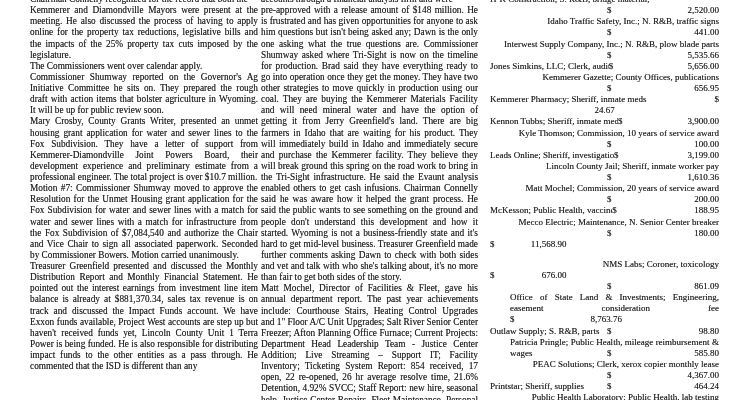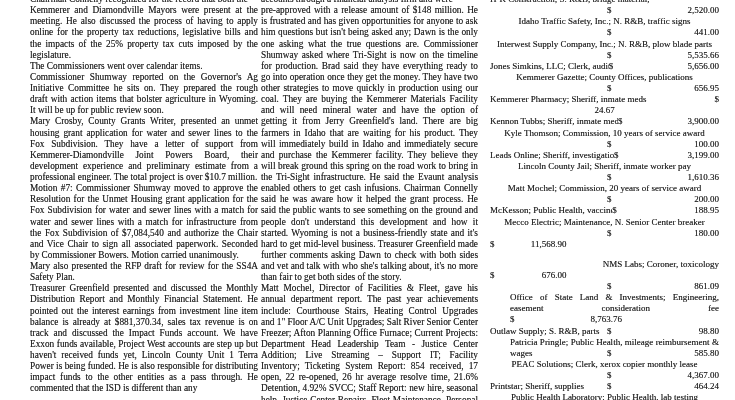--- a/index.html
+++ b/index.html
@@ -11,21 +11,21 @@
     text-shadow:0 0 0.35px rgba(45,45,45,.65);
   }
   .col{position:absolute;top:-6px;}
   #col1{left:30px;width:228px;font-size:9.3px;line-height:11.12px;}
   #col2{left:261px;width:217px;font-size:9.3px;line-height:11.12px;}
   #col3{left:490px;width:229px;font-size:9px;line-height:11.12px;}
   .clipline{white-space:nowrap;overflow:hidden;}
   p.para{margin:0;text-align:justify;}
   
   .entry{margin:0;}
-  .entry .desc{text-align:center;}
+  .entry .desc{text-align:right;}
   .entry.inline{display:flex;}
   .entry.inline .desc{flex:0 1 auto;min-width:0;white-space:nowrap;overflow:hidden;}
   .grp{display:inline-flex;justify-content:space-between;width:112px;max-width:112px;min-width:72px;flex:0 1 auto;margin-left:auto;}
   .amtrow{display:flex;justify-content:flex-end;}
   .entry.tail{text-align:justify;text-align-last:justify;margin-left:20px;}
   .entry.tail .grp{display:inline-flex;vertical-align:baseline;}
   .dline{display:flex;}
   .dline .desc{flex:0 1 auto;min-width:0;white-space:nowrap;overflow:hidden;}
   .dline .dolr{margin-left:auto;}
   .amtleft{text-align:center;}
@@ -33,25 +33,24 @@
   .pairrow .amtl,.pairrow2 .amtl{width:72px;text-align:right;flex:0 0 auto;}
   .pairrow .desc2{margin-left:auto;flex:0 1 auto;min-width:0;white-space:nowrap;overflow:hidden;margin-top:20px;}
 </style>
 </head>
 <body>
 
 <div id="page">
   <div class="col" id="col1">
     <div class="clipline">Chairman Connelly recognized for the record that both the</div>
   <p class="para">Kemmerer and Diamondville Mayors were present at the meeting.  He also discussed the process of having to apply online for the property tax reductions, legislative bills and the impacts of the 25% property tax cuts imposed by the legislature.</p>
-      <p class="para">The Commissioners went over calendar items.</p>
+      <p class="para">The Commissioners went over calendar apply.</p>
       <p class="para">Commissioner Shumway reported on the Governor's Ag Initiative Committee he sits on.  They prepared the rough draft with action items that bolster agriculture in Wyoming. It will be up for public review soon.</p>
       <p class="para">Mary Crosby, County Grants Writer, presented an unmet housing grant application for water and sewer lines to the Fox Subdivision.  They have a letter of support from Kemmerer-Diamondville Joint Powers Board, their development experience and preliminary estimate from a professional engineer.  The total project is over $10.7 million.</p>
       <p class="para">Motion #7: Commissioner Shumway moved to approve the Resolution for the Unmet Housing grant application for the Fox Subdivision for water and sewer lines with a match for water and sewer lines with a match for infrastructure from the Fox Subdivision of $7,084,540 and authorize the Chair and Vice Chair to sign all associated paperwork.  Seconded by Commissioner Bowers.  Motion carried unanimously.</p>
-      <p class="para">Mary also presented the RFP draft for review for the SS4A Safety Plan.</p>
       <p class="para">Treasurer Greenfield presented and discussed the Monthly Distribution Report and Monthly Financial Statement.  He pointed out the interest earnings from investment line item balance is already at $881,370.34, sales tax revenue is on track and discussed the Impact Funds account.  We have Exxon funds available, Project West accounts are step up but haven't received funds yet, Lincoln County Unit 1 Terra Power is being funded.  He is also responsible for distributing impact funds to the other entities as a pass through.  He commented that the ISD is different than any</p>
     </div>
   <div class="col" id="col2">
     <div class="clipline">accounts through a financial analysis firm and were</div>
   <p class="para">pre-approved with a release amount of $148 million.  He is frustrated and has given opportunities for anyone to ask him questions but isn't being asked any; Dawn is the only one asking what the true questions are.  Commissioner Shumway asked where Tri-Sight is now on the timeline for production.  Brad said they have everything ready to go into operation once they get the money.  They have two other strategies to move quickly in production using our coal. They are buying the Kemmerer Materials Facility and will need mineral water and have the option of getting it from Jerry Greenfield's land.  There are big farmers in Idaho that are waiting for his product.  They will immediately build in Idaho and immediately secure and purchase the Kemmerer facility.  They believe they will break ground this spring on the road work to bring in the Tri-Sight infrastructure.  He said the Evaunt analysis enabled others to get cash infusions. Chairman Connelly said he was aware how it helped the grant process.  He said the public wants to see something on the ground and people don't understand this development and how it started. Wyoming is not a business-friendly state and it's hard to get mid-level business.  Treasurer Greenfield made further comments asking Dawn to check with both sides and vet and talk with who she's talking about, it's no more than fair to get both sides of the story.</p>
       <p class="para">Matt Mochel, Director of Facilities &amp; Fleet, gave his annual department report.   The past year achievements include: Courthouse Stairs, Heating Control Upgrades and 1" Floor A/C Unit Upgrades; Salt River Senior Center Freezer; Afton Planning Office Furnace; Current Projects:  Department Head Leadership Team - Justice Center Addition;  Live Streaming – Support IT; Facility Inventory; Ticketing System Report: 854 received, 17 open, 22 re-opened, 26 hr average resolve time, 21.6% Detention, 4.92% SVCC; Staff Report:  new hire, seasonal help, Justice Center Repairs, Fleet Maintenance, Personal Growth/Goals;  Project</p>
     </div>
   <div class="col" id="col3">
     <div class="clipline">H-K Construction; S. R&amp;B, bridge material,</div>
   <div class="entry amount-only">

